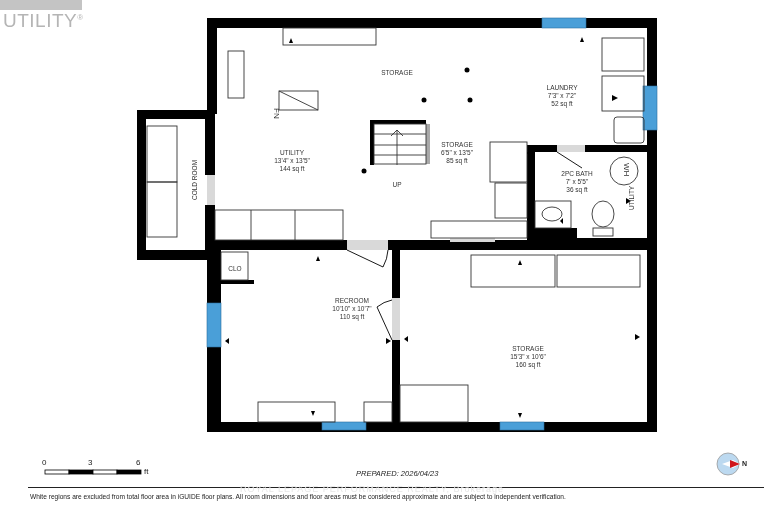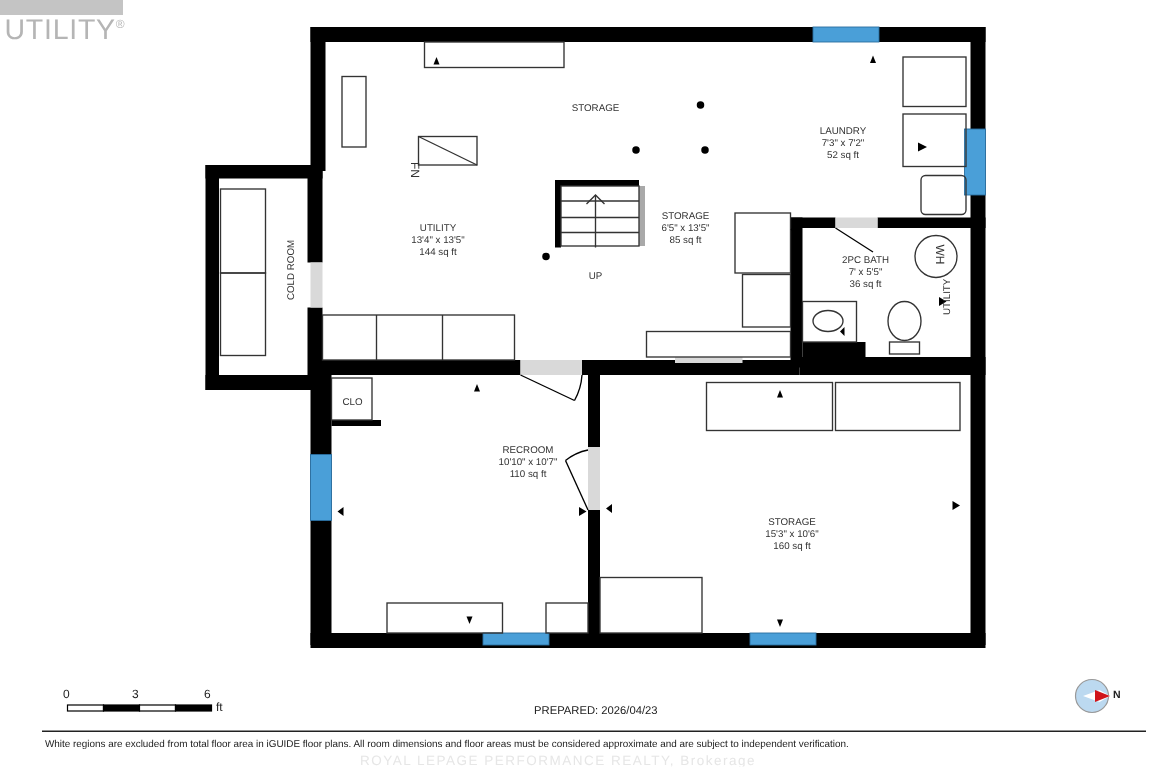--- a/index.html
+++ b/index.html
@@ -6,24 +6,24 @@
     body { width: 767px; height: 511px; background: #ffffff; position: relative; overflow: hidden; font-family: "Liberation Sans", sans-serif; }
     .abs { position: absolute; }
     .logo-block { left: 0; top: 0; width: 82px; height: 10px; background: #c4c4c4; }
     .logo-text { left: 3px; top: 10px; font-size: 19px; color: #b5b5b5; letter-spacing: 0.5px; font-family: "Liberation Sans", sans-serif; }
     .logo-reg { font-size: 8px; vertical-align: super; }
     svg.plan { position: absolute; left: 0; top: 0; }
     .room-label { position: absolute; text-align: center; font-size: 6.5px; color: #333; line-height: 8px; font-family: "Liberation Sans", sans-serif; white-space: nowrap; transform: translateX(-50%); }
     .vert-label { position: absolute; font-size: 6.5px; color: #333; font-family: "Liberation Sans", sans-serif; white-space: nowrap; transform-origin: left top; transform: rotate(-90deg); }
     .scale { left: 42px; top: 458px; width: 120px; height: 20px; }
     .scale-num { position: absolute; top: 0; font-size: 8px; color: #222; }
-    .prepared { left: 356px; top: 469px; font-size: 7.5px; color: #222; }
+    .prepared { left: 356px; top: 469px; font-size: 7.5px; color: #222; font-style: italic; }
     .divider { left: 28px; top: 487px; width: 736px; height: 1px; background: #222; }
     .disclaimer { left: 30px; top: 493px; font-size: 6.6px; color: #222; white-space: nowrap; }
-    .watermark { left: 240px; top: 502px; font-size: 9px; color: #e6e6e6; letter-spacing: 1px; white-space: nowrap; }
+    .watermark { left: 240px; top: 484px; font-size: 9px; color: #e6e6e6; letter-spacing: 1px; white-space: nowrap; }
     .compass-n { left: 742px; top: 460px; font-size: 7px; color: #222; font-weight: bold; }
   </style>
 </head>
 <body>
 
 <div class="abs logo-block"></div>
 <div class="abs logo-text"><span>UTILITY</span><span class="logo-reg">®</span></div>
 
 <svg class="plan" width="767" height="511" viewBox="0 0 767 511">
   <g fill="#000">

